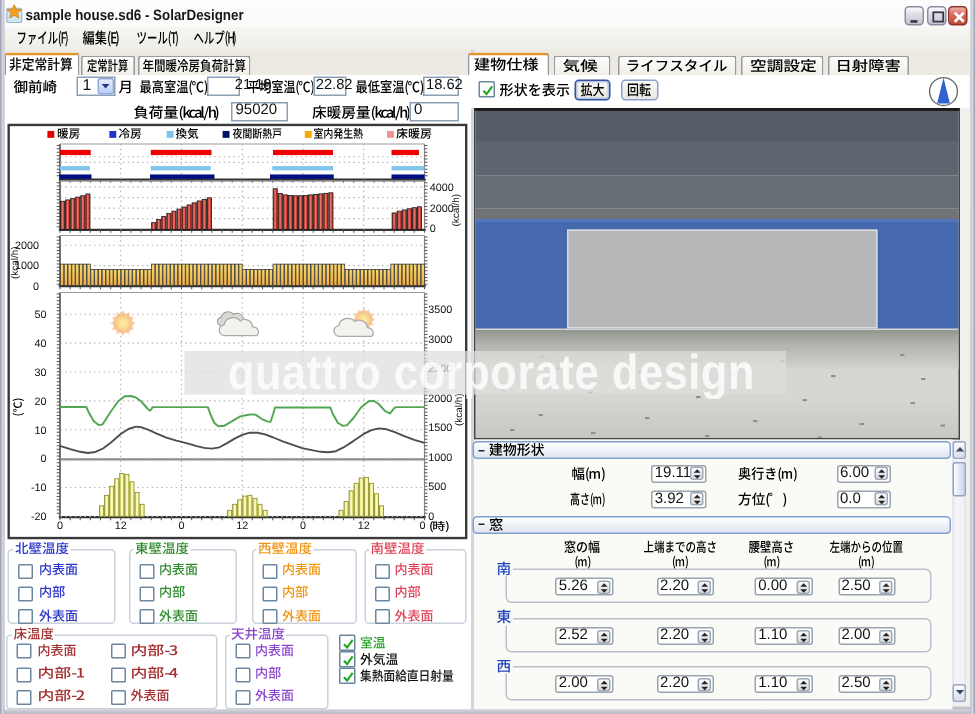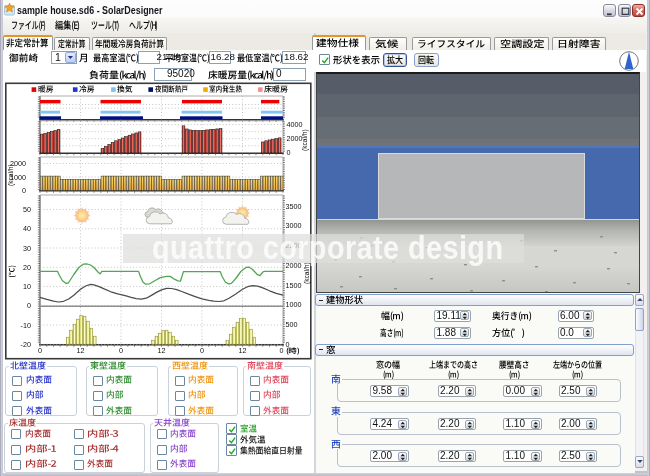--- a/index.html
+++ b/index.html
@@ -266,21 +266,21 @@
       <g fill="#000" transform="translate(0,8.45) scale(7.9817,9.6000)">
         <use href="#g5E73" xlink:href="#g5E73" x="0.000"></use>
         <use href="#g5747" xlink:href="#g5747" x="1.000"></use>
         <use href="#g5BA4" xlink:href="#g5BA4" x="2.000"></use>
         <use href="#g6E29" xlink:href="#g6E29" x="3.000"></use>
         <use href="#g0028" xlink:href="#g0028" x="4.000"></use>
         <use href="#g2103" xlink:href="#g2103" x="4.256"></use>
         <use href="#g0029" xlink:href="#g0029" x="5.256"></use>
       </g>
     </svg>
-    <div class="tb" style="left:208.5px;top:51px;width:22.5px;height:12.5px;font-size:9.8px;line-height:10.5px;padding-left:1px">16.28</div>
+    <div class="tb" style="left:208.5px;top:51px;width:22.5px;height:12.5px;font-size:9.8px;line-height:10.5px;padding-left:1px">22.82</div>
     <svg class="jt " style="left:236.5px;top:52.8px;" width="47" height="12">
       <g fill="#000" transform="translate(0,8.45) scale(8.1631,9.6000)">
         <use href="#g6700" xlink:href="#g6700" x="0.000"></use>
         <use href="#g4F4E" xlink:href="#g4F4E" x="1.000"></use>
         <use href="#g5BA4" xlink:href="#g5BA4" x="2.000"></use>
         <use href="#g6E29" xlink:href="#g6E29" x="3.000"></use>
         <use href="#g0028" xlink:href="#g0028" x="4.000"></use>
         <use href="#g2103" xlink:href="#g2103" x="4.256"></use>
         <use href="#g0029" xlink:href="#g0029" x="5.256"></use>
       </g>
@@ -294,21 +294,21 @@
         <use href="#g0028" xlink:href="#g0028" x="3.000"></use>
         <use href="#g006B" xlink:href="#g006B" x="3.256"></use>
         <use href="#g0063" xlink:href="#g0063" x="3.670"></use>
         <use href="#g0061" xlink:href="#g0061" x="4.043"></use>
         <use href="#g006C" xlink:href="#g006C" x="4.457"></use>
         <use href="#g002F" xlink:href="#g002F" x="4.671"></use>
         <use href="#g0068" xlink:href="#g0068" x="4.952"></use>
         <use href="#g0029" xlink:href="#g0029" x="5.399"></use>
       </g>
     </svg>
-    <div class="tb" style="left:154px;top:68px;width:38px;height:12.5px;font-size:10px;line-height:10.5px;padding-left:12px">95020</div>
+    <div class="tb" style="left:154px;top:68px;width:38px;height:12.5px;font-size:10px;line-height:10.5px;padding-left:2px">95020</div>
     <svg class="jt " style="left:207.5px;top:69.6px;" width="67" height="12">
       <g fill="#000" transform="translate(0,8.45) scale(9.7666,9.6000)">
         <use href="#g5E8A" xlink:href="#g5E8A" x="0.000"></use>
         <use href="#g6696" xlink:href="#g6696" x="1.000"></use>
         <use href="#g623F" xlink:href="#g623F" x="2.000"></use>
         <use href="#g91CF" xlink:href="#g91CF" x="3.000"></use>
         <use href="#g0028" xlink:href="#g0028" x="4.000"></use>
         <use href="#g006B" xlink:href="#g006B" x="4.256"></use>
         <use href="#g0063" xlink:href="#g0063" x="4.670"></use>
         <use href="#g0061" xlink:href="#g0061" x="5.043"></use>
@@ -1151,21 +1151,21 @@
     <svg class="jt " style="left:379.5px;top:327.6px;" width="25" height="12">
       <g fill="#000" transform="translate(0,8.18) scale(6.6558,9.3000)">
         <use href="#g9AD8" xlink:href="#g9AD8" x="0.000"></use>
         <use href="#g3055" xlink:href="#g3055" x="1.000"></use>
         <use href="#g0028" xlink:href="#g0028" x="2.000"></use>
         <use href="#g006D" xlink:href="#g006D" x="2.256"></use>
         <use href="#g0029" xlink:href="#g0029" x="3.199"></use>
       </g>
     </svg>
     <div class="abs" style="left:434px;top:326.8px;width:36.5px;height:12px;background:#fff;border:1px solid #9aa4ae;border-radius:2px"></div>
-    <div class="abs" style="left:436.5px;top:327.8px;width:24px;height:10px;font-size:10px;line-height:10px;color:#111">1.88</div>
+    <div class="abs" style="left:436.5px;top:327.8px;width:24px;height:10px;font-size:10px;line-height:10px;color:#111">3.92</div>
     <div class="abs" style="left:459.5px;top:328.3px;width:9px;height:9px;background:linear-gradient(#fafafa,#d8dade);border:1px solid #9aa8b8;border-radius:2px">
       <svg width="8" height="8">
         <path d="M1.5 3.2 L3.8 0.8 L6.1 3.2 Z M1.5 4.8 L3.8 7.2 L6.1 4.8 Z" fill="#222"></path>
       </svg>
     </div>
     <svg class="jt " style="left:492.0px;top:327.6px;" width="34" height="12">
       <g fill="#000" transform="translate(0,8.18) scale(9.1100,9.3000)">
         <use href="#g65B9" xlink:href="#g65B9" x="0.000"></use>
         <use href="#g4F4D" xlink:href="#g4F4D" x="1.000"></use>
         <use href="#g0028" xlink:href="#g0028" x="2.000"></use>
@@ -1246,21 +1246,21 @@
       </g>
     </svg>
     <div class="abs" style="left:337px;top:379.2px;width:283.5px;height:23.3px;border:1px solid #b9c2cc;border-radius:4px"></div>
     <div class="abs" style="left:329.5px;top:374.2px;width:12px;height:10px;background:#fafaf7"></div>
     <svg class="jt " style="left:330.5px;top:373.8px;" width="12" height="12">
       <g fill="#2244bb" transform="translate(0,8.62) scale(9.8000,9.8000)">
         <use href="#g5357" xlink:href="#g5357" x="0.000"></use>
       </g>
     </svg>
     <div class="abs" style="left:370px;top:385.4px;width:38.5px;height:12px;background:#fff;border:1px solid #9aa4ae;border-radius:2px"></div>
-    <div class="abs" style="left:372.5px;top:386.4px;width:24px;height:10px;font-size:10px;line-height:10px;color:#111">9.58</div>
+    <div class="abs" style="left:372.5px;top:386.4px;width:24px;height:10px;font-size:10px;line-height:10px;color:#111">5.26</div>
     <div class="abs" style="left:397.5px;top:386.9px;width:9px;height:9px;background:linear-gradient(#fafafa,#d8dade);border:1px solid #9aa8b8;border-radius:2px">
       <svg width="8" height="8">
         <path d="M1.5 3.2 L3.8 0.8 L6.1 3.2 Z M1.5 4.8 L3.8 7.2 L6.1 4.8 Z" fill="#222"></path>
       </svg>
     </div>
     <div class="abs" style="left:437.5px;top:385.4px;width:38.5px;height:12px;background:#fff;border:1px solid #9aa4ae;border-radius:2px"></div>
     <div class="abs" style="left:440.0px;top:386.4px;width:24px;height:10px;font-size:10px;line-height:10px;color:#111">2.20</div>
     <div class="abs" style="left:465.0px;top:386.9px;width:9px;height:9px;background:linear-gradient(#fafafa,#d8dade);border:1px solid #9aa8b8;border-radius:2px">
       <svg width="8" height="8">
         <path d="M1.5 3.2 L3.8 0.8 L6.1 3.2 Z M1.5 4.8 L3.8 7.2 L6.1 4.8 Z" fill="#222"></path>
@@ -1281,21 +1281,21 @@
       </svg>
     </div>
     <div class="abs" style="left:337px;top:411.7px;width:283.5px;height:23.3px;border:1px solid #b9c2cc;border-radius:4px"></div>
     <div class="abs" style="left:329.5px;top:406.7px;width:12px;height:10px;background:#fafaf7"></div>
     <svg class="jt " style="left:330.5px;top:406.3px;" width="12" height="12">
       <g fill="#2244bb" transform="translate(0,8.62) scale(9.8000,9.8000)">
         <use href="#g6771" xlink:href="#g6771" x="0.000"></use>
       </g>
     </svg>
     <div class="abs" style="left:370px;top:418.0px;width:38.5px;height:12px;background:#fff;border:1px solid #9aa4ae;border-radius:2px"></div>
-    <div class="abs" style="left:372.5px;top:419.0px;width:24px;height:10px;font-size:10px;line-height:10px;color:#111">4.24</div>
+    <div class="abs" style="left:372.5px;top:419.0px;width:24px;height:10px;font-size:10px;line-height:10px;color:#111">2.52</div>
     <div class="abs" style="left:397.5px;top:419.5px;width:9px;height:9px;background:linear-gradient(#fafafa,#d8dade);border:1px solid #9aa8b8;border-radius:2px">
       <svg width="8" height="8">
         <path d="M1.5 3.2 L3.8 0.8 L6.1 3.2 Z M1.5 4.8 L3.8 7.2 L6.1 4.8 Z" fill="#222"></path>
       </svg>
     </div>
     <div class="abs" style="left:437.5px;top:418.0px;width:38.5px;height:12px;background:#fff;border:1px solid #9aa4ae;border-radius:2px"></div>
     <div class="abs" style="left:440.0px;top:419.0px;width:24px;height:10px;font-size:10px;line-height:10px;color:#111">2.20</div>
     <div class="abs" style="left:465.0px;top:419.5px;width:9px;height:9px;background:linear-gradient(#fafafa,#d8dade);border:1px solid #9aa8b8;border-radius:2px">
       <svg width="8" height="8">
         <path d="M1.5 3.2 L3.8 0.8 L6.1 3.2 Z M1.5 4.8 L3.8 7.2 L6.1 4.8 Z" fill="#222"></path>

